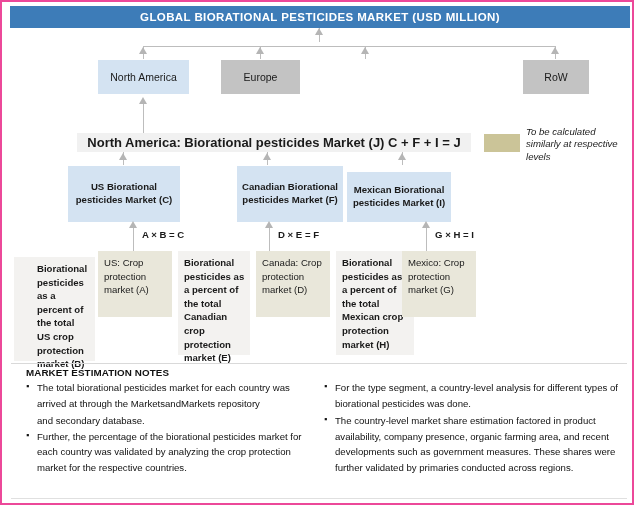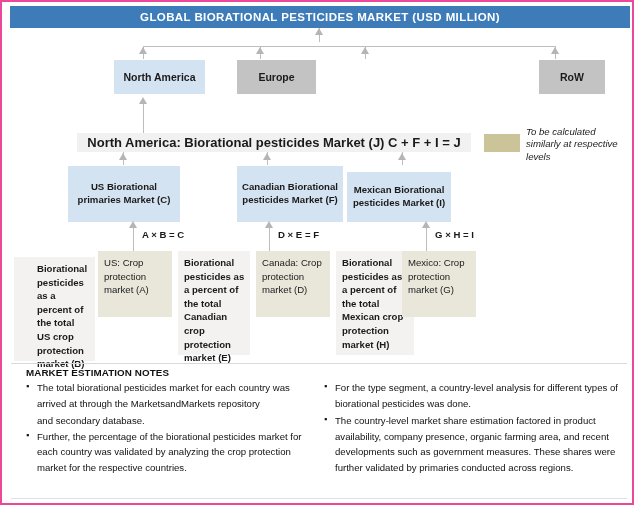--- a/index.html
+++ b/index.html
@@ -58,25 +58,24 @@
     border-bottom: 7px solid #b5b5b5;
   }
 
   
   .region-box {
     position: absolute;
     display: flex;
     align-items: center;
     justify-content: center;
     font-size: 10.5px;
-    font-weight: bold;
+    font-weight: normal;
     color: #1a1a1a;
     box-sizing: border-box;
     text-align: center;
-    margin-left: 16px;
   }
   .region-blue { background: #d4e3f2; }
   .region-grey { background: #c3c3c3; }
 
   
   .na-bar {
     position: absolute;
     left: 75px;
     top: 131px;
     width: 394px;
@@ -248,21 +247,21 @@
   <div class="legend-text">To be calculated similarly at respective levels</div>
 
   <div class="vline" style="left:121px; top:150px; height:13px;"></div>
   <div class="arrow-up" style="left:117px; top:151px;"></div>
   <div class="vline" style="left:265px; top:150px; height:13px;"></div>
   <div class="arrow-up" style="left:261px; top:151px;"></div>
   <div class="vline" style="left:400px; top:150px; height:13px;"></div>
   <div class="arrow-up" style="left:396px; top:151px;"></div>
 
   <div class="country-box" style="left:66px; top:164px; width:112px; height:56px;">
-    <span>US Biorational primaries Market (C)</span>
+    <span>US Biorational pesticides Market (C)</span>
   </div>
   <div class="country-box" style="left:211px; top:164px; width:106px; height:56px;margin-left:24px;">
     <span>Canadian Biorational pesticides Market (F)</span>
   </div>
   <div class="country-box" style="left:345px; top:170px; width:104px; height:50px;">
     <span>Mexican Biorational pesticides Market (I)</span>
   </div>
 
   <div class="vline" style="left:131px; top:222px; height:27px;"></div>
   <div class="arrow-up" style="left:127px; top:219px;"></div>

